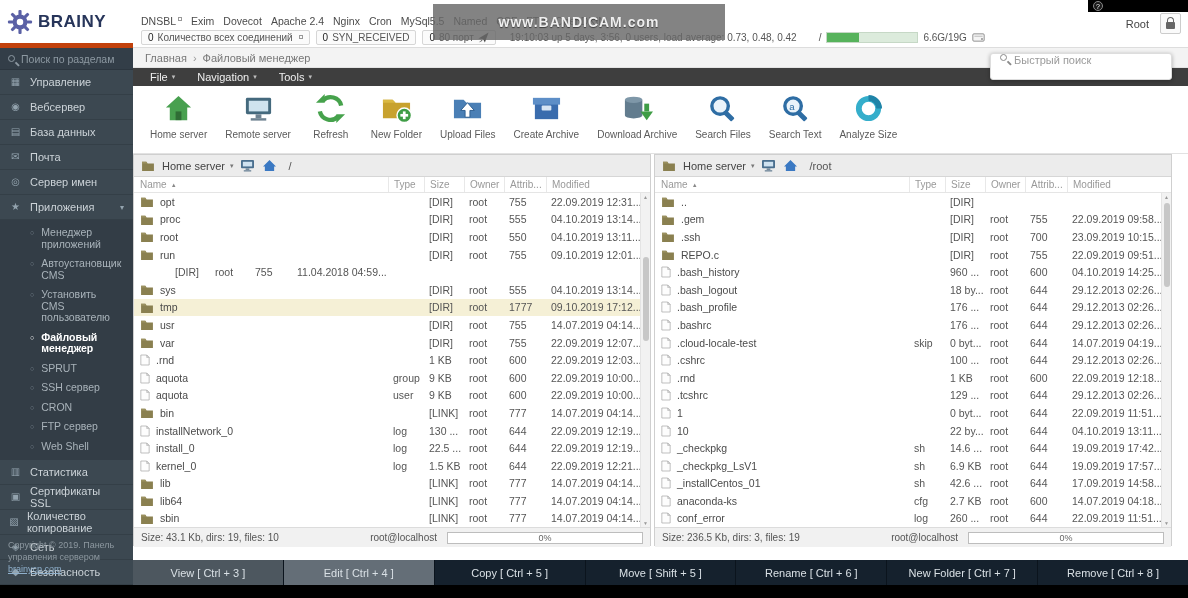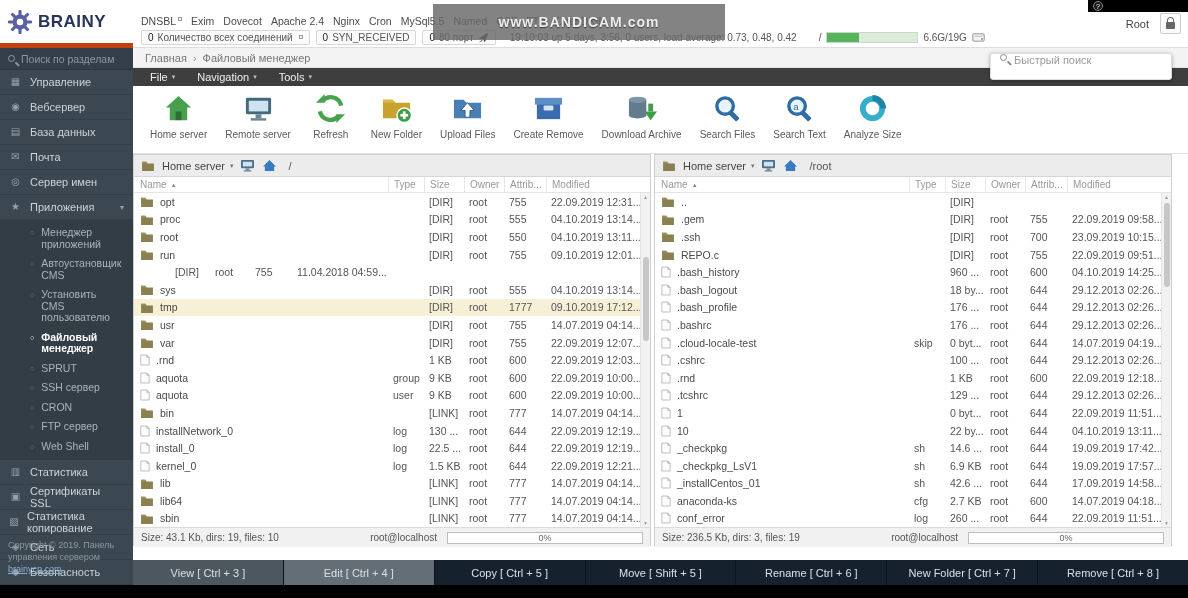--- a/index.html
+++ b/index.html
@@ -216,21 +216,21 @@
         <div class="side-item">
           <span class="icon">▥</span>
           <span class="side-label">Статистика</span>
         </div>
         <div class="side-item">
           <span class="icon">▣</span>
           <span class="side-label">Сертификаты SSL</span>
         </div>
         <div class="side-item">
           <span class="icon">▧</span>
-          <span class="side-label">Статистика копирование</span>
+          <span class="side-label">Количество копирование</span>
         </div>
         <div class="side-item">
           <span class="icon">◈</span>
           <span class="side-label">Сеть</span>
         </div>
         <div class="side-item">
           <span class="icon">◆</span>
           <span class="side-label">Безопасность</span>
         </div>
       </nav>
@@ -388,21 +388,21 @@
           <span class="tb-label">Upload Files</span>
         </div>
         <div class="tb-btn">
           <span class="icon tb-icon">
             <svg viewBox="0 0 32 32">
               <rect x="4" y="10" width="24" height="17" fill="#3a6cad"></rect>
               <rect x="2" y="5" width="28" height="7" fill="#5d8ec7"></rect>
               <rect x="11" y="13" width="10" height="5" rx="1" fill="#d6e4f3"></rect>
             </svg>
           </span>
-          <span class="tb-label">Create Remove</span>
+          <span class="tb-label">Create Archive</span>
         </div>
         <div class="tb-btn">
           <span class="icon tb-icon">
             <svg viewBox="0 0 32 32">
               <path d="M3 7 V23 c0 1.8 4 3.2 9 3.2 s9 -1.4 9 -3.2 V7" fill="#627c8e"></path>
               <ellipse cx="12" cy="7" rx="9" ry="3.2" fill="#7e97a8"></ellipse>
               <rect x="23" y="11" width="5" height="8" fill="#3f9d46"></rect>
               <path d="M19 19 h13 l-6.5 9 Z" fill="#3f9d46"></path>
             </svg>
           </span>

